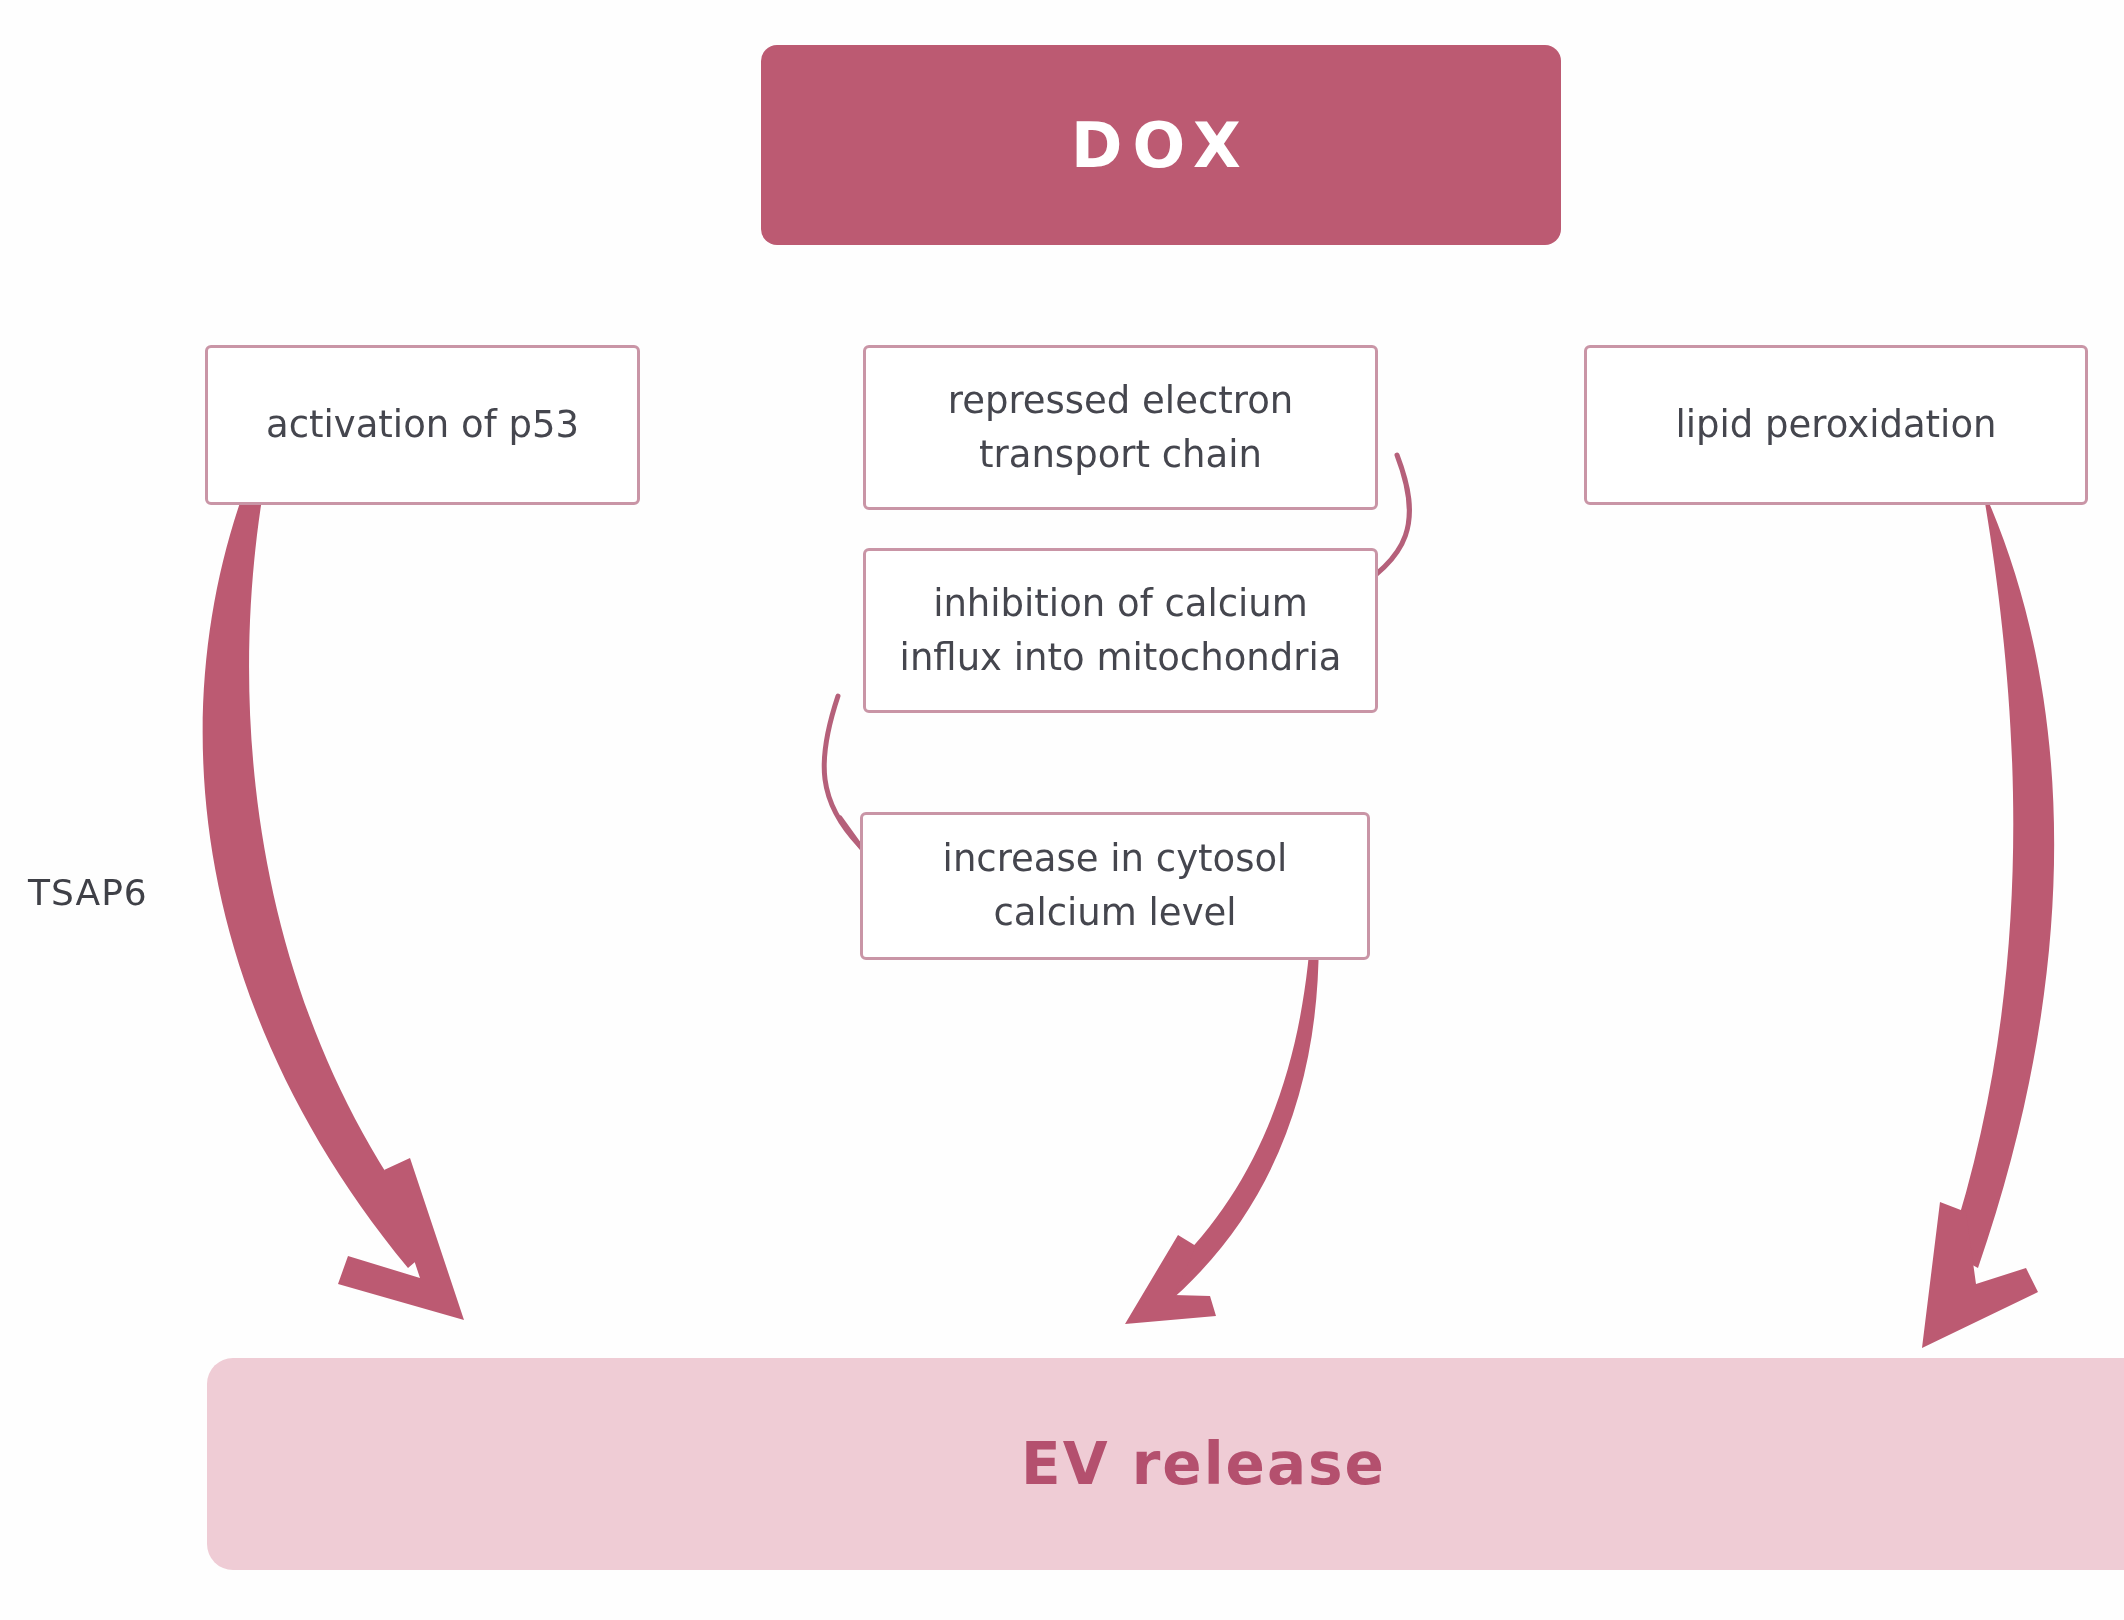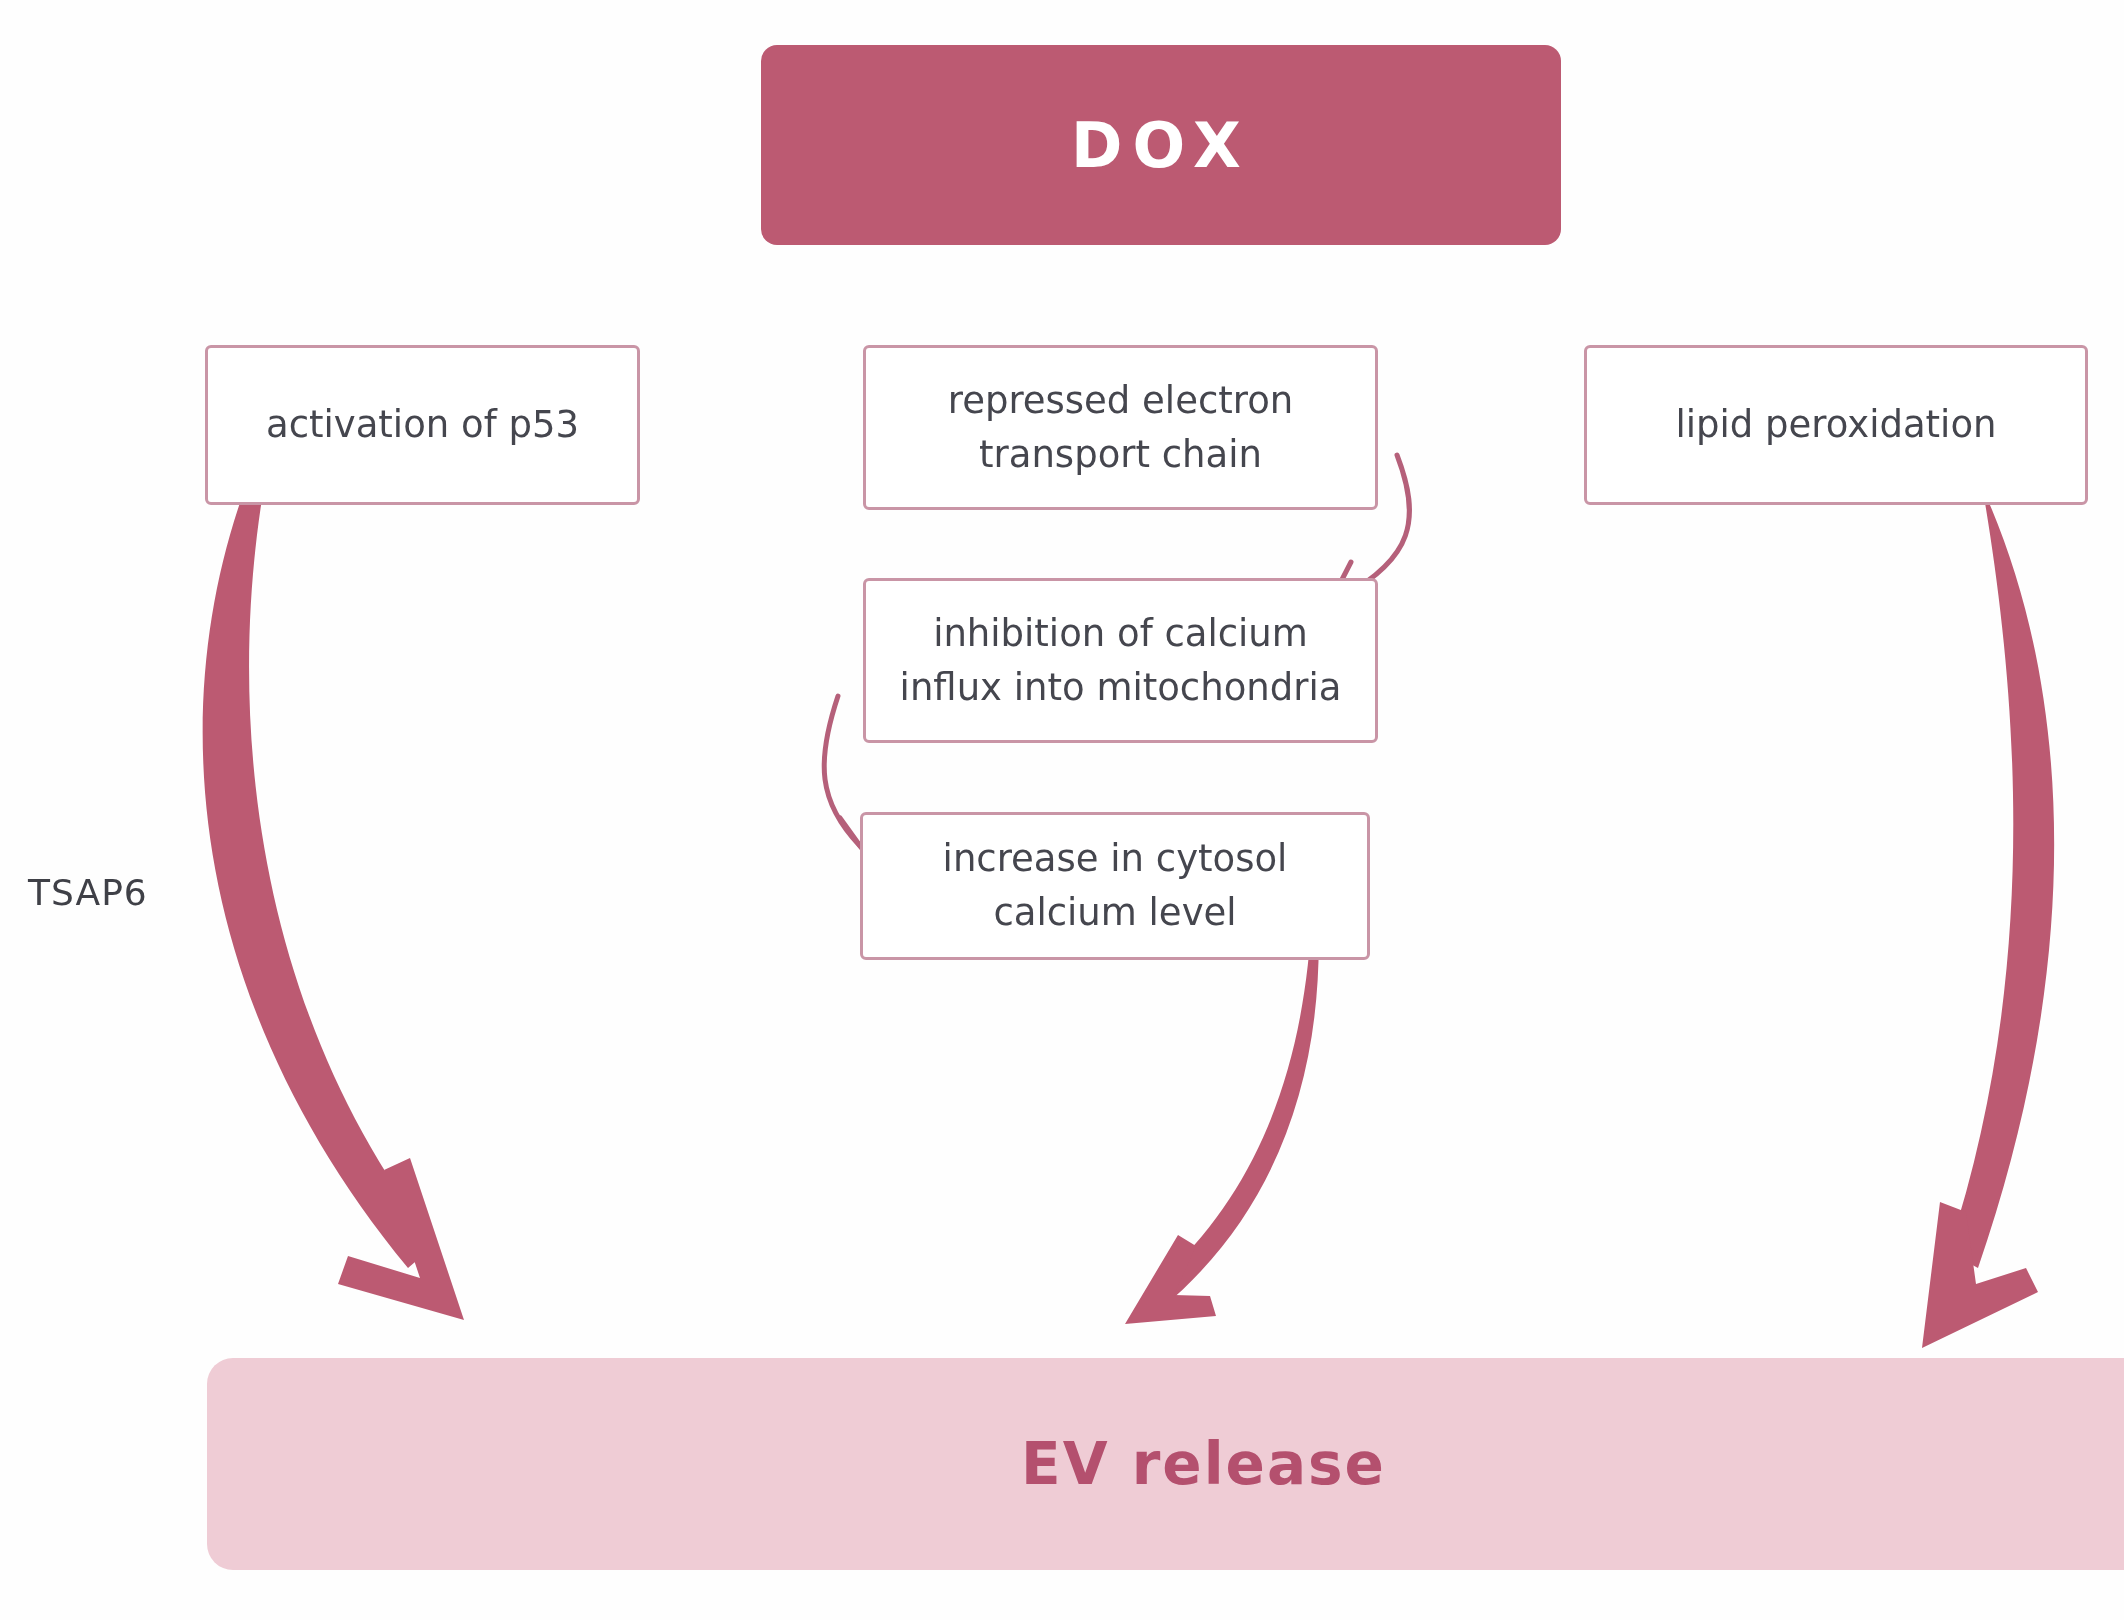--- a/index.html
+++ b/index.html
@@ -49,21 +49,21 @@
     border: 3px solid #c995a6;
     border-radius: 6px;
     color: #45464e;
     font-size: 37px;
     line-height: 1.45;
     padding: 6px 14px;
   }
   .node-p53        { left: 205px;  top: 345px; width: 435px; height: 160px; }
   .node-repressed  { left: 863px;  top: 345px; width: 515px; height: 165px; align-items: center; }
   .node-lipid      { left: 1584px; top: 345px; width: 504px; height: 160px; }
-  .node-inhibition { left: 863px;  top: 578px; width: 515px; height: 165px; }
+  .node-inhibition { left: 863px;  top: 548px; width: 515px; height: 165px; }
   .node-increase   { left: 860px;  top: 812px; width: 510px; height: 148px; }
   .node-ev {
     left: 207px;
     top: 1358px;
     width: 1993px;
     height: 212px;
     background: #efccd5;
     border-radius: 26px;
     color: #b4506e;
     font-size: 58px;

